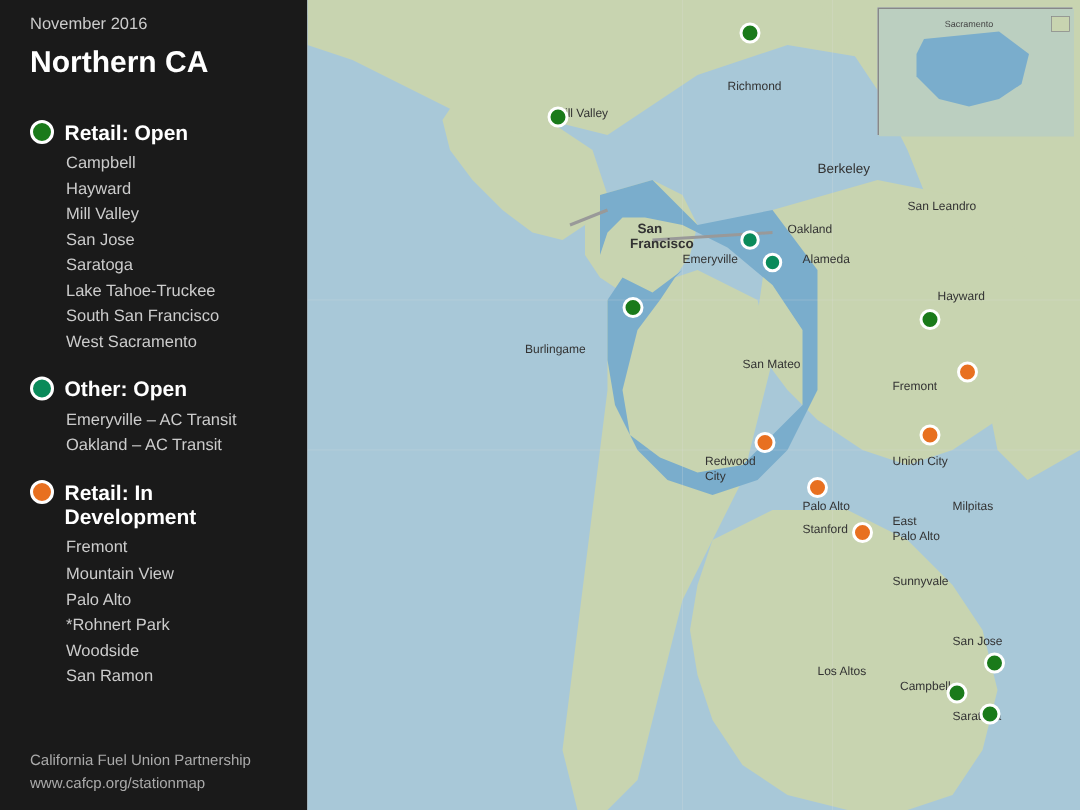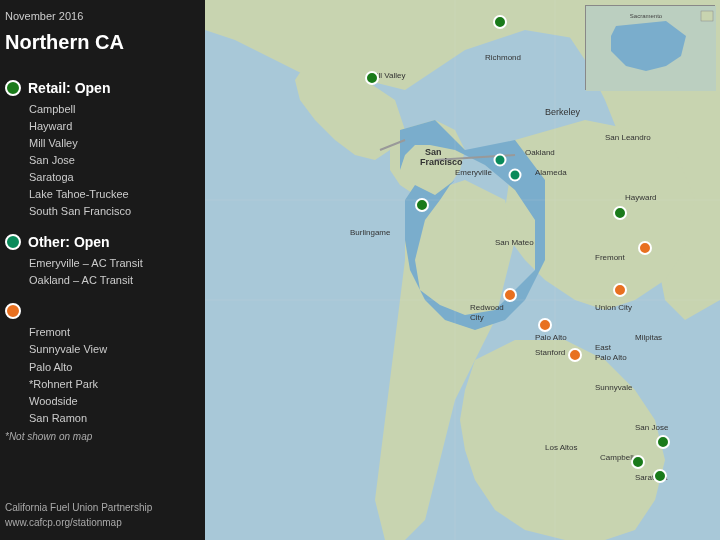--- a/index.html
+++ b/index.html
@@ -10,21 +10,21 @@
       font-family: Arial, sans-serif;
       display: flex;
     }
 
     #sidebar {
       width: 205px;
       min-width: 205px;
       height: 540px;
       background: #1a1a1a;
       color: #fff;
-      padding: 10px 5px;
+      padding: 10px 20px;
       display: flex;
       flex-direction: column;
       justify-content: space-between;
     }
 
     .sidebar-top {}
 
     .date-label {
       font-size: 11px;
       color: #ccc;
@@ -157,47 +157,48 @@
         <span class="legend-label">Retail: Open</span>
       </div>
       <div class="legend-items">
         <div class="legend-item">Campbell</div>
         <div class="legend-item">Hayward</div>
         <div class="legend-item">Mill Valley</div>
         <div class="legend-item">San Jose</div>
         <div class="legend-item">Saratoga</div>
         <div class="legend-item">Lake Tahoe-Truckee</div>
         <div class="legend-item">South San Francisco</div>
+        <div class="legend-item">West Sacramento</div>
       </div>
     </div>
 
     <div class="legend-section">
       <div class="legend-header">
         <div class="legend-dot marker-teal"></div>
         <span class="legend-label">Other: Open</span>
       </div>
       <div class="legend-items">
         <div class="legend-item">Emeryville – AC Transit</div>
         <div class="legend-item">Oakland – AC Transit</div>
       </div>
     </div>
 
     <div class="legend-section">
       <div class="legend-header">
         <div class="legend-dot marker-orange"></div>
+        <span class="legend-label">Retail: In Development</span>
       </div>
       <div class="legend-items">
         <div class="legend-item">Fremont</div>
-        <div class="legend-item">Sunnyvale View</div>
+        <div class="legend-item">Mountain View</div>
         <div class="legend-item">Palo Alto</div>
         <div class="legend-item">*Rohnert Park</div>
         <div class="legend-item">Woodside</div>
         <div class="legend-item">San Ramon</div>
       </div>
-      <div class="footnote">*Not shown on map</div>
     </div>
 
   </div>
 
   <div class="sidebar-bottom">
     <div>California Fuel Union Partnership</div>
     <div>www.cafcp.org/stationmap</div>
   </div>
 </div>
 

